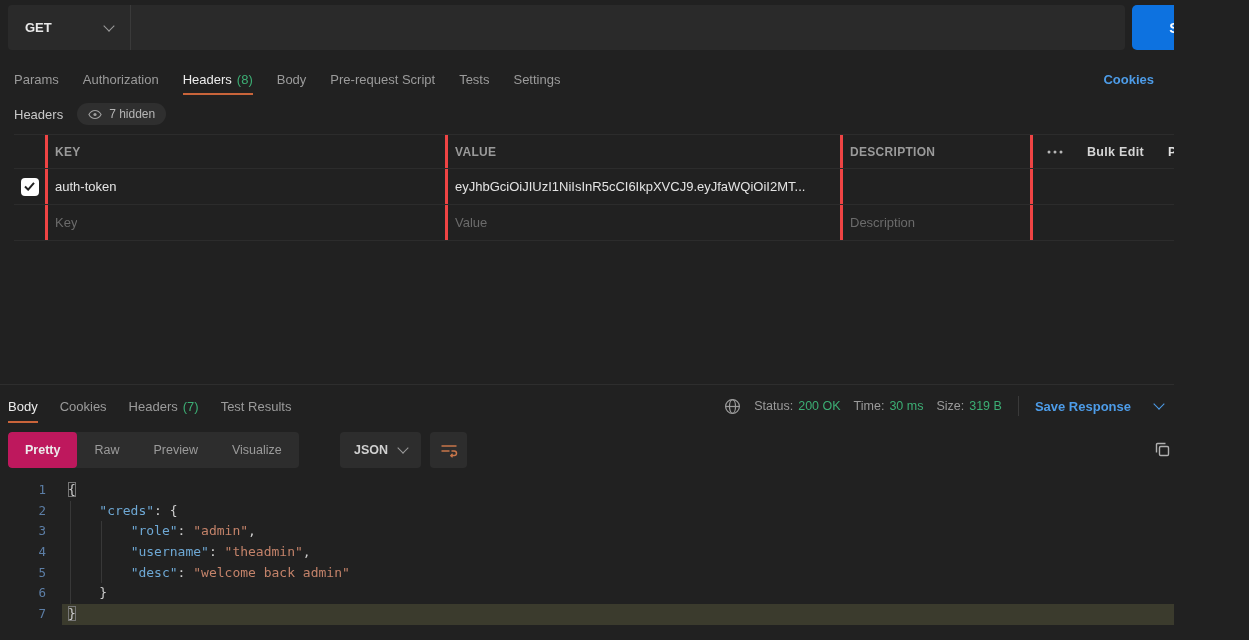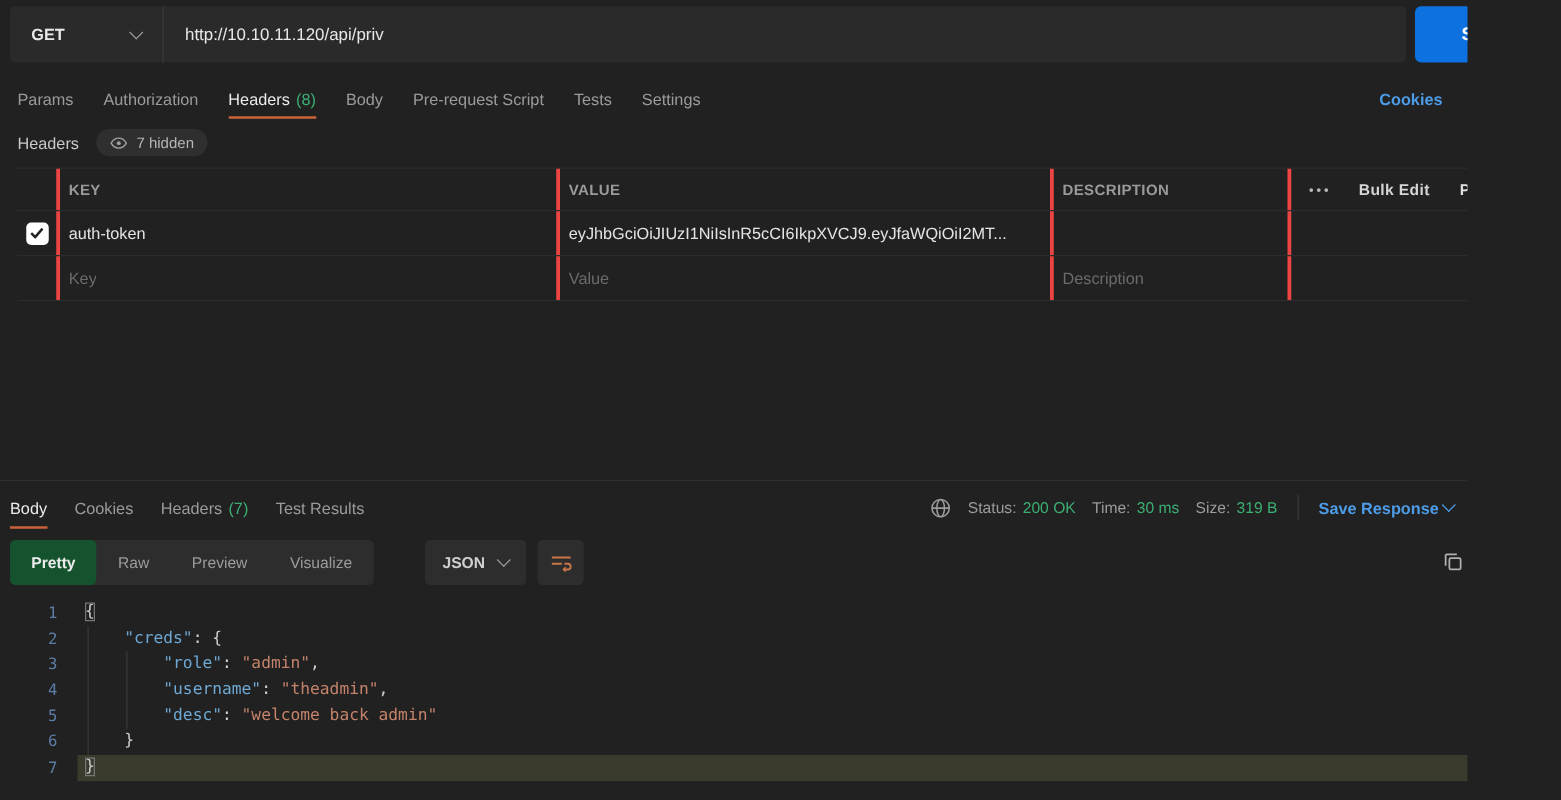--- a/index.html
+++ b/index.html
@@ -55,26 +55,26 @@
   .checkbox{width:18px;height:18px;background:#fff;border-radius:4px;display:flex;align-items:center;
             justify-content:center;cursor:pointer;}
   
   .resp-divider{position:absolute;left:0;top:384px;width:1249px;height:1px;background:#2e2e2e;}
   .resp-tabs{position:absolute;left:8px;top:389px;height:34px;display:flex;gap:22px;}
   .resp-meta{position:absolute;right:11px;top:389px;height:34px;display:flex;align-items:center;gap:13px;
              font-size:12.5px;}
   .meta-label{color:#9b9b9b;}
   .meta-val{color:#3cae74;margin-left:-8px;}
   .meta-div{width:1px;height:20px;background:#3a3a3a;margin:0 3px;}
-  .save-resp{display:flex;align-items:center;gap:4px;color:#4d9ce8;font-size:13px;font-weight:600;cursor:pointer;}
+  .save-resp{display:flex;align-items:center;gap:24px;color:#4d9ce8;font-size:13px;font-weight:600;cursor:pointer;}
   
   .view-bar{position:absolute;left:8px;top:432px;height:36px;display:flex;align-items:center;}
   .segmented{display:flex;height:36px;background:#2d2d2d;border-radius:4px;overflow:hidden;}
   .seg{display:flex;align-items:center;padding:0 17px;font-size:12.5px;color:#9b9b9b;cursor:pointer;}
-  .seg.active{background:#14532d;color:#ececec;border-radius:4px;font-weight:600;}
+  .seg.active{background:#be185d;color:#ececec;border-radius:4px;font-weight:600;}
   .lang-select{position:absolute;left:332px;top:0;height:36px;background:#2d2d2d;border-radius:4px;
                display:flex;align-items:center;gap:11px;padding:0 14px;font-size:12.5px;font-weight:600;
                color:#d0d0d0;cursor:pointer;}
   .wrap-btn{position:absolute;left:422px;top:0;width:37px;height:36px;background:#2d2d2d;border-radius:4px;
             display:flex;align-items:center;justify-content:center;cursor:pointer;}
   .copy-btn{position:absolute;left:1153px;top:440px;cursor:pointer;}
   .search-btn{position:absolute;left:1199px;top:440px;cursor:pointer;}
   
   .code{position:absolute;left:0;top:480px;width:1249px;font-family:"DejaVu Sans Mono",monospace;
         font-size:13px;}
@@ -96,21 +96,20 @@
 </head>
 <body>
 
 <div id="app">
 
   <div class="req-bar">
     <div class="method">
       <span class="method-label">GET</span>
       <span class="chev"></span>
     </div>
-    <div class="url">http://10.10.11.120/api/priv</div>
   </div>
   <div class="send-btn">
     <span class="send-label">Send</span>
     <span class="send-divider"></span>
     <span class="send-caret">
       <span class="chev white"></span>
     </span>
   </div>
 
   <div class="req-tabs">

